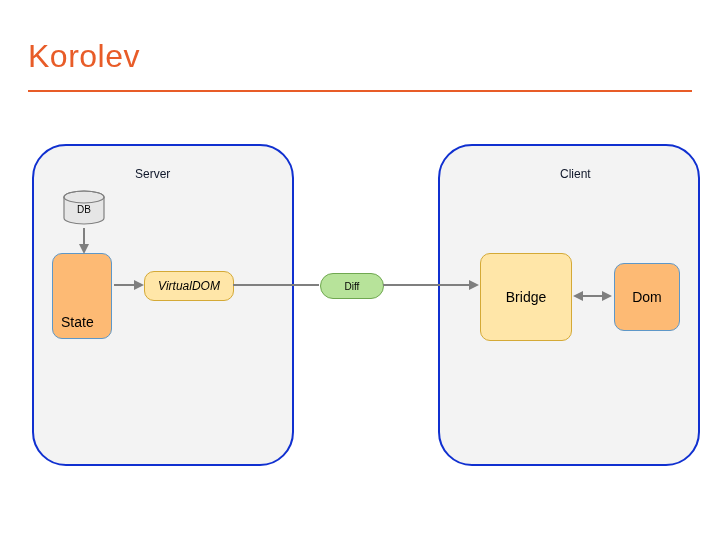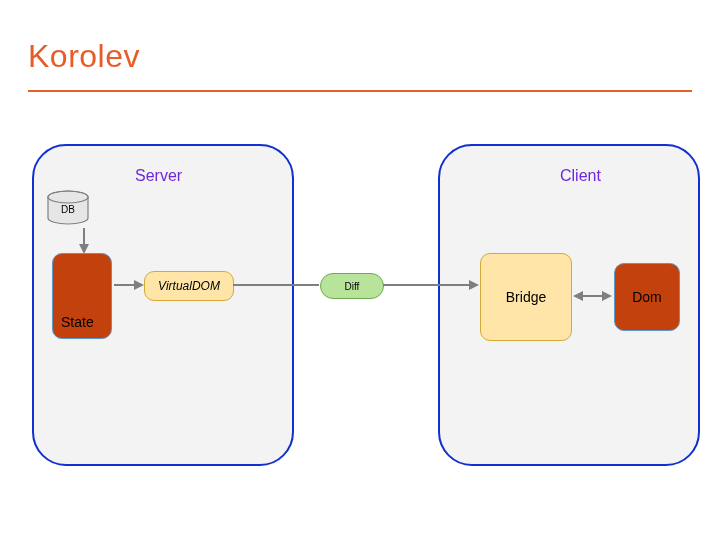--- a/index.html
+++ b/index.html
@@ -1,22 +1,22 @@
 <!DOCTYPE html>
 <html><head>
 <meta charset="utf-8">
 <style>
   html,body{margin:0;padding:0;width:720px;height:540px;background:#fff;font-family:"Helvetica Neue",Arial,sans-serif;}
   .slide{position:relative;width:720px;height:540px;}
   .title{position:absolute;left:28px;top:38px;font-size:32px;color:#e85c28;font-weight:400;letter-spacing:0.5px;}
   .hr{position:absolute;left:28px;top:90px;width:664px;height:0;border-top:2px solid #e85c28;}
   .panel{position:absolute;border:2px solid #1030d0;border-radius:34px;background:#f3f3f3;}
-  .panel-label{position:absolute;font-size:16px;color:#6d28d9;}
+  .panel-label{position:absolute;font-size:12px;color:#0f172a;}
   .box{position:absolute;border:1px solid;border-radius:10px;display:flex;align-items:center;justify-content:center;font-size:14px;color:#000;}
-  .blue{background:#c2410c;border-color:#5d97c8;}
+  .blue{background:#fdba74;border-color:#5d97c8;}
   .amber{background:#ffe6a8;border-color:#d4a936;}
   .pill{position:absolute;border:1px solid #6fa850;border-radius:20px;background:#b7e39a;display:flex;align-items:center;justify-content:center;font-size:10px;}
   .db-cyl{position:absolute;}
   .db-cyl svg{display:block;}
   .arrow-line{stroke:#7f7f7f;stroke-width:2;fill:none;}
   .arrow-head{fill:#7f7f7f;}
 </style>
 </head>
 <body>
 
@@ -24,21 +24,21 @@
 
   <div class="title">Korolev</div>
   <div class="hr"></div>
 
   <div class="panel" style="left:32px;top:144px;width:258px;height:318px;"></div>
   <div class="panel-label" style="left:135px;top:167px;">Server</div>
 
   <div class="panel" style="left:438px;top:144px;width:258px;height:318px;"></div>
   <div class="panel-label" style="left:560px;top:167px;">Client</div>
 
-  <div class="db-cyl" style="left:46px;top:190px;text-decoration:underline;">
+  <div class="db-cyl" style="left:62px;top:190px;text-decoration:underline;">
     <svg width="44" height="36">
       <ellipse cx="22" cy="7" rx="20" ry="6" fill="#e6e6e6" stroke="#808080" stroke-width="1.2"></ellipse>
       <path d="M2 7 L2 28 A20 6 0 0 0 42 28 L42 7" fill="#e6e6e6" stroke="#808080" stroke-width="1.2"></path>
       <ellipse cx="22" cy="7" rx="20" ry="6" fill="none" stroke="#808080" stroke-width="1.2"></ellipse>
       <text x="22" y="23" text-anchor="middle" font-size="10" fill="#000">DB</text>
     </svg>
   </div>
 
   <div class="box blue" style="left:52px;top:253px;width:60px;height:86px;justify-content:flex-start;align-items:flex-end;padding:0 0 8px 8px;box-sizing:border-box;">
     <span>State</span>

